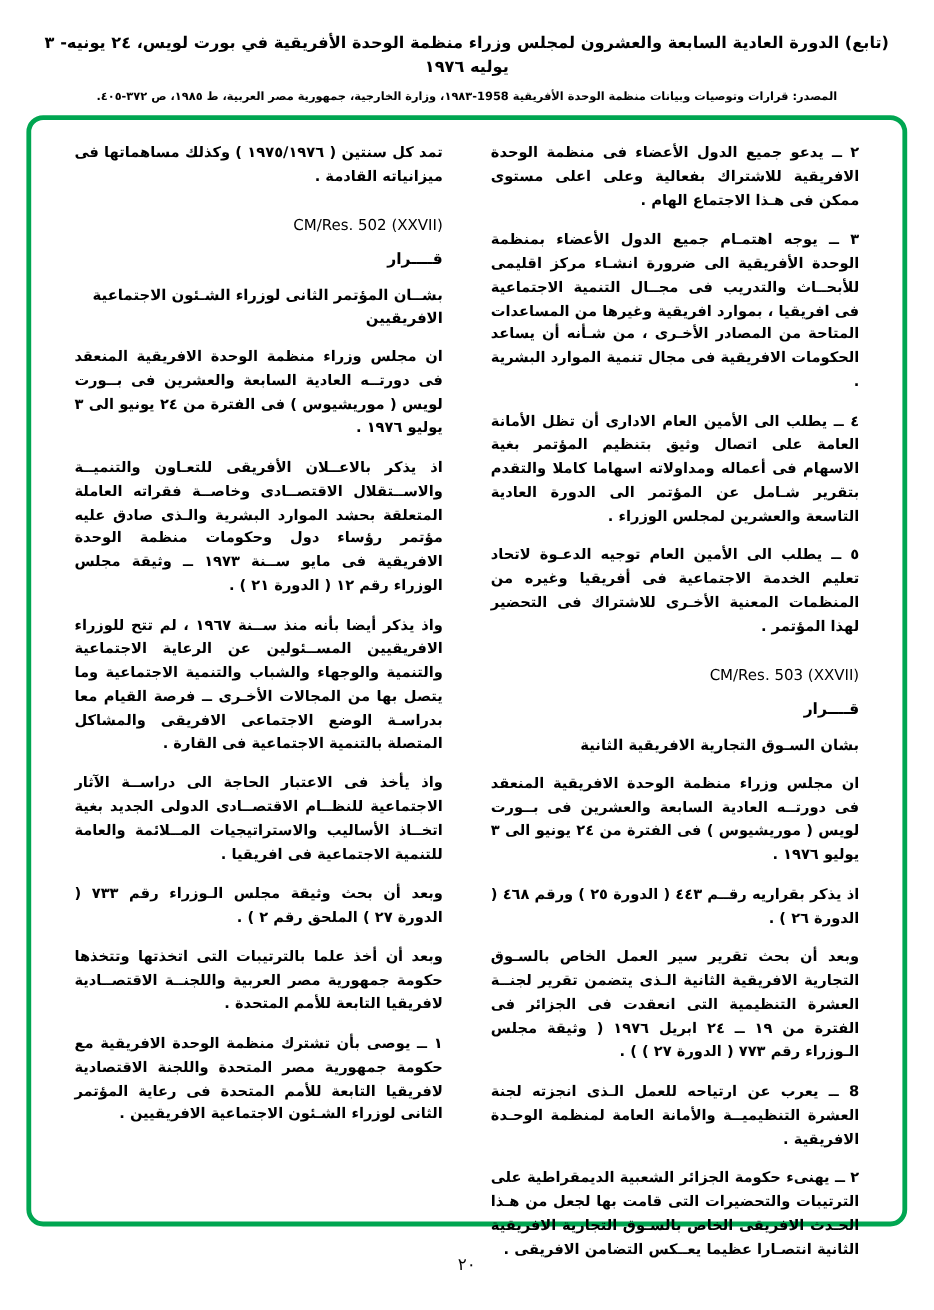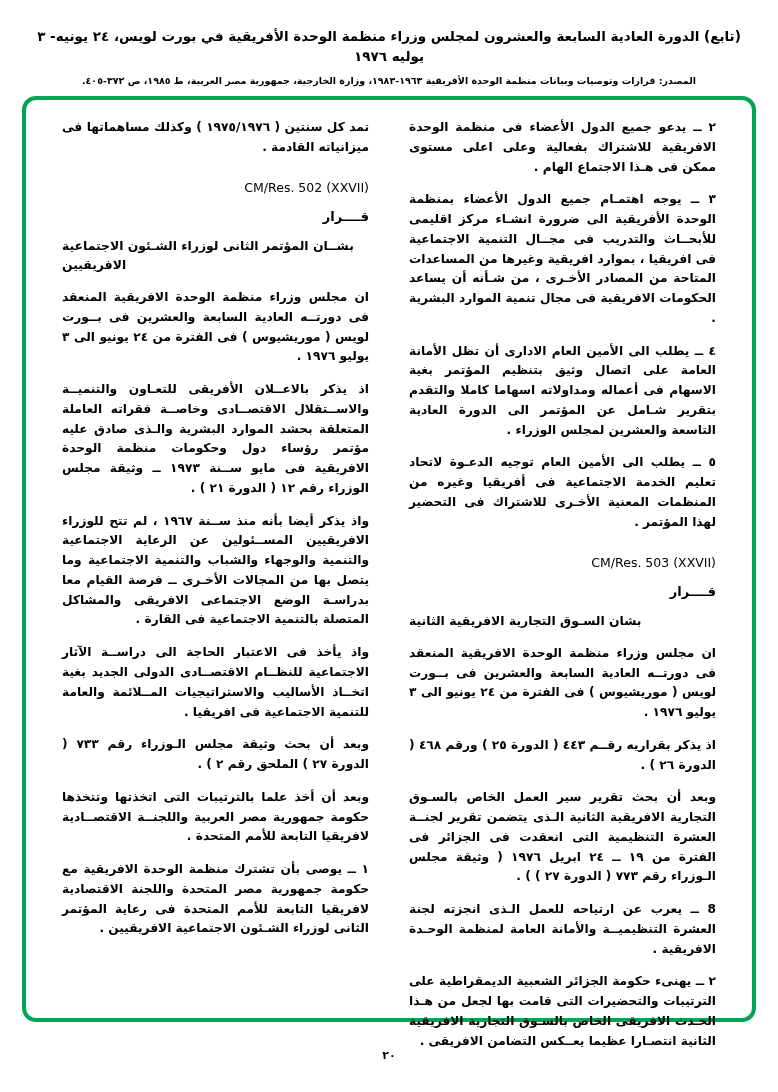--- a/index.html
+++ b/index.html
@@ -84,44 +84,44 @@
     direction: ltr;
   }
   .centered-head {
     text-align: right;
     font-weight: bold;
     font-size: 13px;
     margin: 6px 0 12px 0;
     letter-spacing: 2px;
   }
   .centered-sub {
-    text-align: left;
+    text-align: right;
     font-weight: bold;
     font-size: 12.4px;
     line-height: 1.55;
     margin: 0 0 14px 0;
   }
   .footer {
     position: absolute;
     bottom: 18px;
     left: 0;
     right: 0;
     text-align: center;
-    font-size: 11px;
-    font-weight: bold;
+    font-size: 14px;
+    font-weight: normal;
   }
 </style>
 </head>
 <body>
 
 <div class="page">
 
   <div class="header">
     <div class="title">(تابع) الدورة العادية السابعة والعشرون لمجلس وزراء منظمة الوحدة الأفريقية في بورت لويس، ٢٤ يونيه- ٣ يوليه ١٩٧٦</div>
-    <div class="source">المصدر: قرارات وتوصيات وبيانات منظمة الوحدة الأفريقية ١٩٦٣-١٩٨٣، وزارة الخارجية، جمهورية مصر العربية، ط ١٩٨٥، ص ٣٧٢-٤٠٥.</div>
+    <div class="source">المصدر: قرارات وتوصيات وبيانات منظمة الوحدة الأفريقية 1958-١٩٨٣، وزارة الخارجية، جمهورية مصر العربية، ط ١٩٨٥، ص ٣٧٢-٤٠٥.</div>
   </div>
 
   <div class="frame">
     <div class="cols">
 
       <div class="col col-right">
         <p class="para">٢ ــ يدعو جميع الدول الأعضاء فى منظمة الوحدة الافريقية للاشتراك بفعالية وعلى اعلى مستوى ممكن فى هـذا الاجتماع الهام .</p>
         <p class="para">٣ ــ يوجه اهتمـام جميع الدول الأعضاء بمنظمة الوحدة الأفريقية الى ضرورة انشـاء مركز اقليمى للأبحــاث والتدريب فى مجــال التنمية الاجتماعية فى افريقيا ، بموارد افريقية وغيرها من المساعدات المتاحة من المصادر الأخـرى ، من شـأنه أن يساعد الحكومات الافريقية فى مجال تنمية الموارد البشرية .</p>
         <p class="para">٤ ــ يطلب الى الأمين العام الادارى أن تظل الأمانة العامة على اتصال وثيق بتنظيم المؤتمر بغية الاسهام فى أعماله ومداولاته اسهاما كاملا والتقدم بتقرير شـامل عن المؤتمر الى الدورة العادية التاسعة والعشرين لمجلس الوزراء .</p>
         <p class="para">٥ ــ يطلب الى الأمين العام توجيه الدعـوة لاتحاد تعليم الخدمة الاجتماعية فى أفريقيا وغيره من المنظمات المعنية الأخـرى للاشتراك فى التحضير لهذا المؤتمر .</p>

